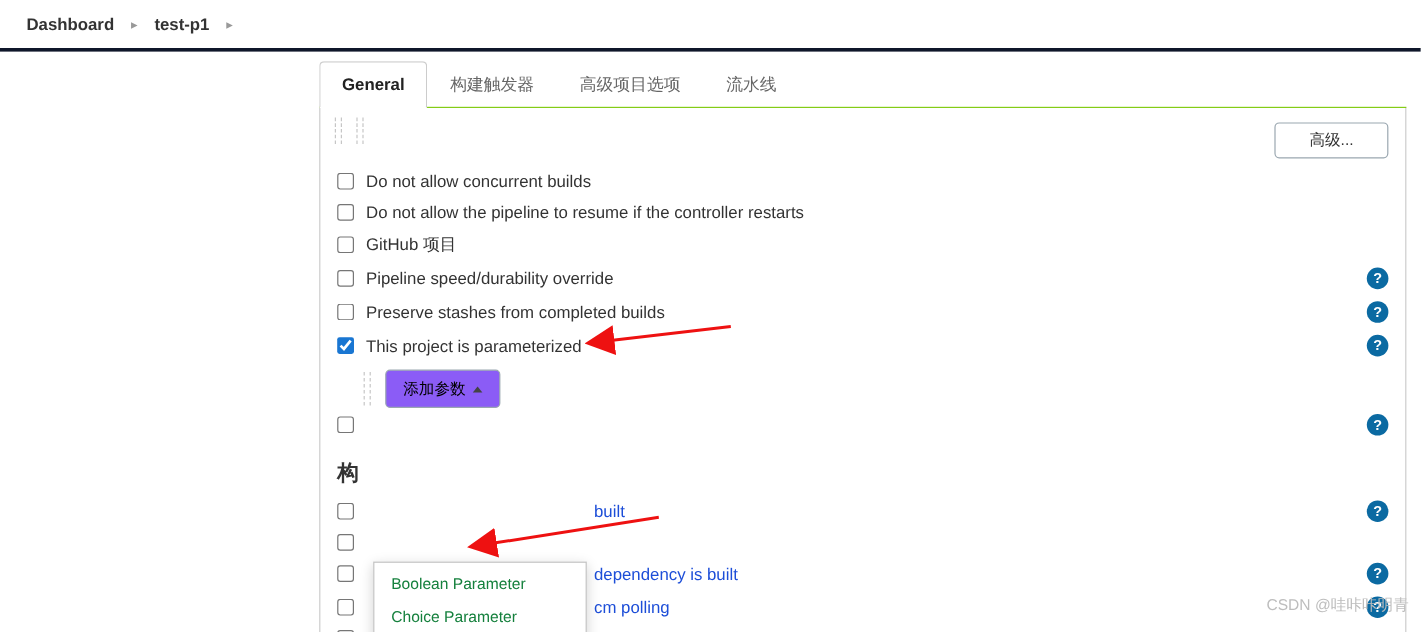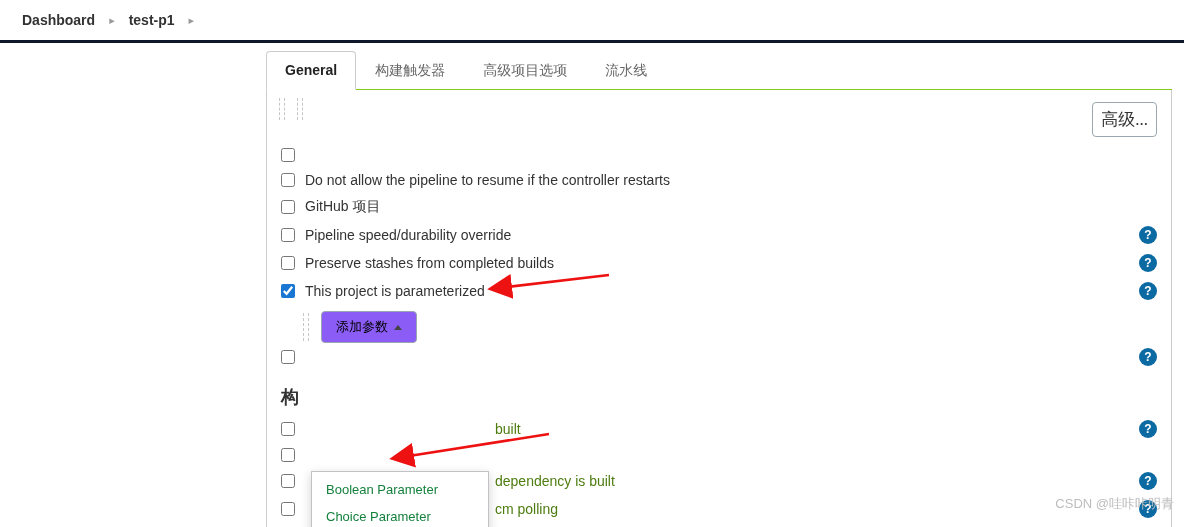--- a/index.html
+++ b/index.html
@@ -8,37 +8,37 @@
   .breadcrumb-item { font-weight: 600; color: #333; padding: 4px 6px; cursor: pointer; }
   .breadcrumb-sep { color: #999; margin: 0 8px; font-size: 11px; }
   .content { padding-left: 266px; padding-right: 12px; padding-top: 8px; }
   .tabs { display: flex; border-bottom: 1px solid #84cc16; }
   .tab { padding: 10px 18px; color: #666; cursor: pointer; border: 1px solid transparent; border-bottom: none; margin-bottom: -1px; }
   .tab.active { font-weight: 700; color: #222; border: 1px solid #ccc; border-bottom: 1px solid #fff; border-radius: 4px 4px 0 0; background: #fff; }
   .panel { border-left: 1px solid #ccc; border-right: 1px solid #ccc; border-bottom: 1px solid #ccc; padding: 12px 14px 10px 14px; }
   .adv-row { display: flex; justify-content: flex-end; margin-bottom: 6px; position: relative; }
   .drag-handles { position: absolute; left: -2px; top: -4px; display: flex; gap: 12px; }
   .handle { width: 6px; height: 22px; border-left: 1px dashed #c6c6c6; border-right: 1px dashed #c6c6c6; }
-  .btn { border: 1px solid #9aa7b0; background: #fff; border-radius: 4px; padding: 5px 8px; font-size: 17px; cursor: pointer; color: #333; font-family: Liberation Serif, serif; }
+  .btn { border: 1px solid #9aa7b0; background: #fff; border-radius: 4px; padding: 5px 28px; font-size: 13px; cursor: pointer; color: #333; }
   .opt-row { display: flex; align-items: center; gap: 10px; padding: 5px 0; position: relative; }
   .opt-row .help { margin-left: auto; }
   .chk { width: 14px; height: 14px; cursor: pointer; accent-color: #1976d2; }
   .opt-label { color: #333; cursor: pointer; }
   .help { width: 18px; height: 18px; border-radius: 50%; background: #0b6aa2; color: #fff; font-size: 12px; font-weight: 700; display: inline-flex; align-items: center; justify-content: center; cursor: pointer; }
   .add-param-wrap { margin-left: 22px; margin-top: 6px; position: relative; display: flex; align-items: center;}
   .add-param-wrap .handle-small { width:6px; height:28px; border-left:1px dashed #c6c6c6; border-right:1px dashed #c6c6c6; margin-right: 12px;}
   .add-btn { border: 1px solid #9aa7b0; background: #8b5cf6; border-radius: 4px; padding: 6px 14px; font-size: 13px; cursor: pointer; display: inline-flex; align-items: center; gap: 6px; }
   .caret-up { width: 0; height: 0; border-left: 4px solid transparent; border-right: 4px solid transparent; border-bottom: 5px solid #444; }
   .dropdown { position: absolute; left: 30px; top: 128px; width: 178px; background: #fff; border: 1px solid #c2c2c2; box-shadow: 0 3px 10px rgba(0,0,0,0.18); z-index: 50; padding: 4px 0; }
   .dd-item { padding: 6px 14px; font-size: 13px; color: #15803d; cursor: pointer; white-space: nowrap; }
   .section-header { font-size: 18px; font-weight: 700; margin-top: 14px; margin-bottom: 6px; }
   .lower-block { position: relative; }
   .behind-row { display:flex; align-items:center; gap:10px; padding:5px 0; position:relative; }
   .behind-row .help { margin-left:auto; }
-  .behind-label { color:#4d7c0f;text-align:center; }
+  .behind-label { color:#1d4ed8;text-align:center; }
   .arrow { position: absolute; pointer-events: none; }
   .arrow svg { overflow: visible; }
   .watermark { position: fixed; right: 10px; bottom: 14px; color: #bdbdbd; font-size: 13px; }
 </style>
 </head>
 <body>
 
 <div class="breadcrumb">
   <span class="breadcrumb-item">Dashboard</span>
   <span class="breadcrumb-sep">▸</span>
@@ -60,20 +60,21 @@
     <div class="adv-row">
       <div class="drag-handles">
         <div class="handle"></div>
           <div class="handle"></div>
       </div>
       <button class="btn">高级...</button>
     </div>
 
     <div class="opt-row">
       <input type="checkbox" class="chk" style="">
+      <span class="opt-label">Do not allow concurrent builds</span>
     </div>
 
     <div class="opt-row">
       <input type="checkbox" class="chk" style="">
       <span class="opt-label">Do not allow the pipeline to resume if the controller restarts</span>
     </div>
 
     <div class="opt-row">
       <input type="checkbox" class="chk" style="">
       <span class="opt-label">GitHub 项目</span>

